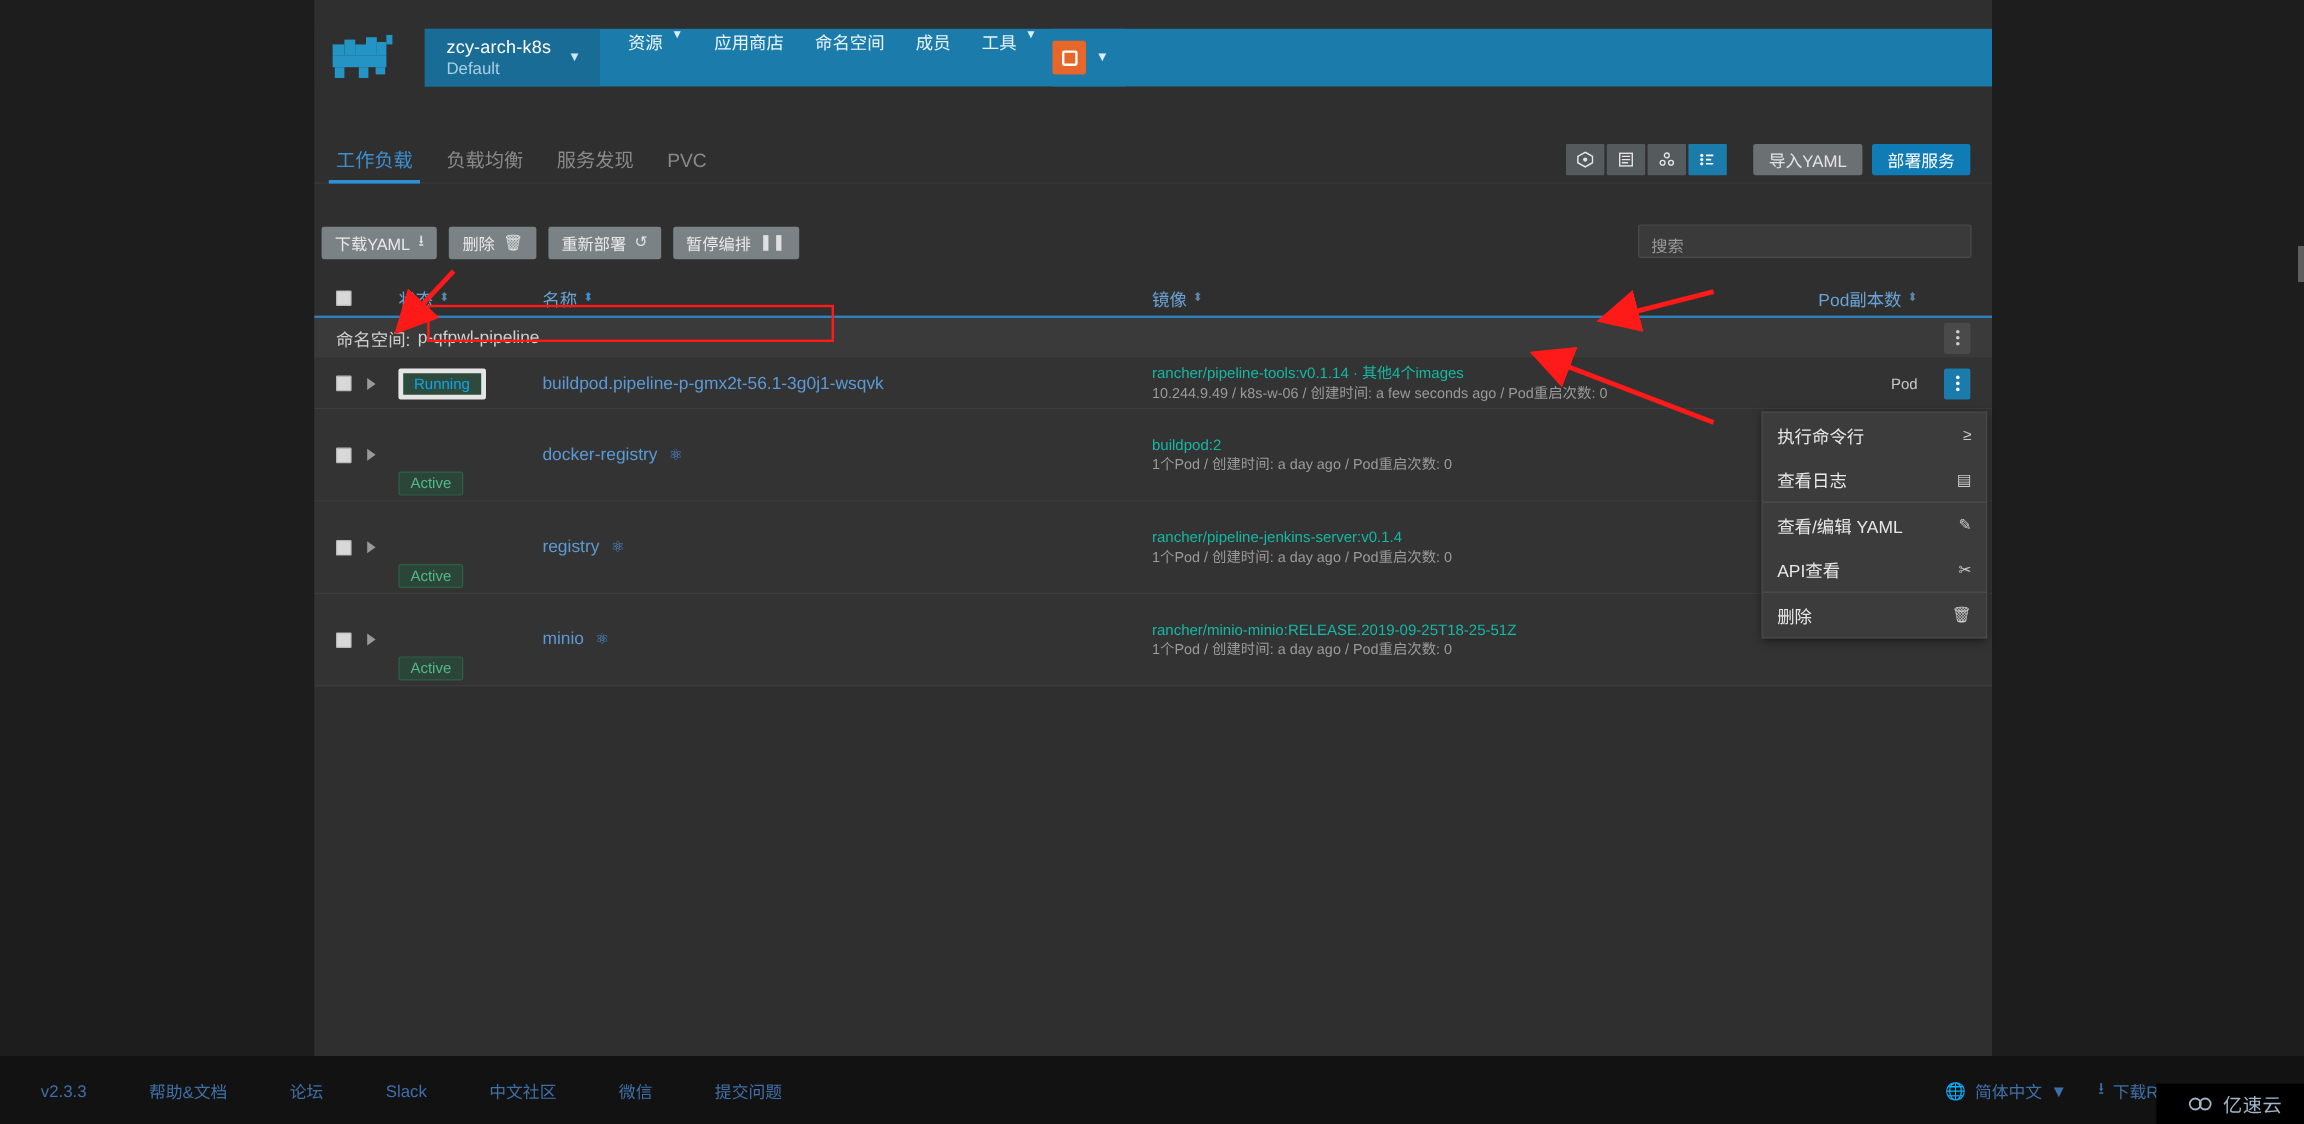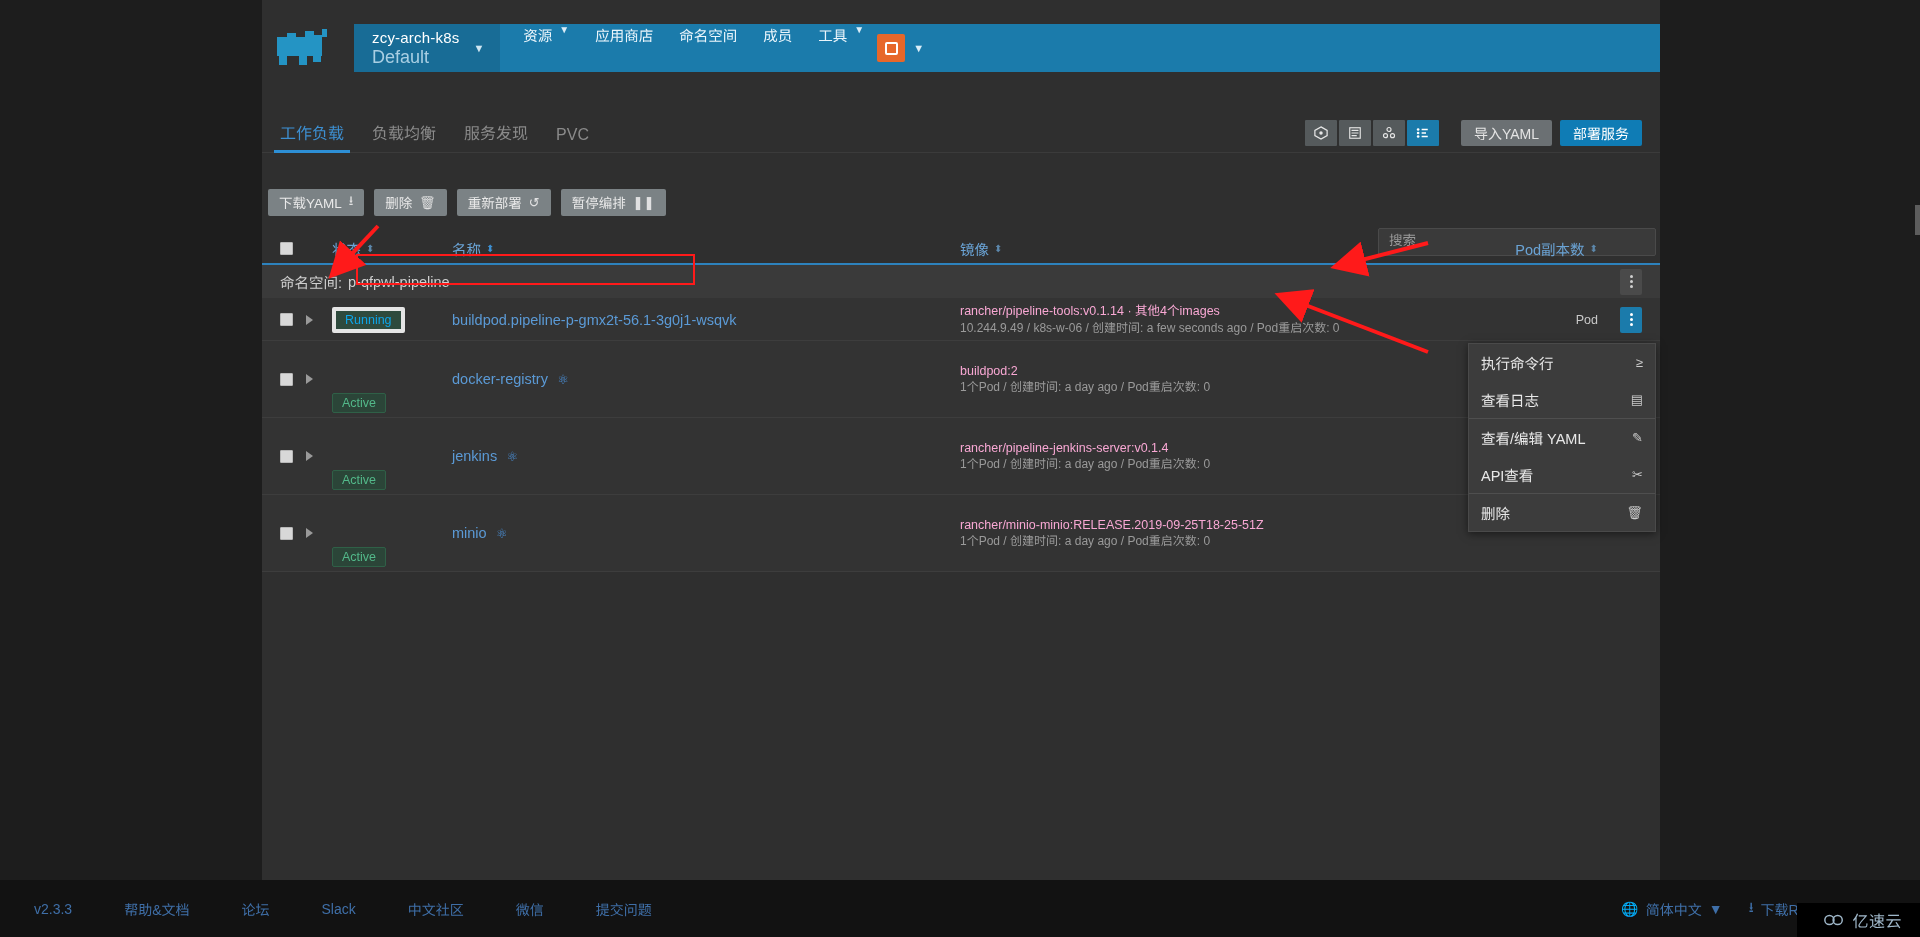--- a/index.html
+++ b/index.html
@@ -58,21 +58,21 @@
     display: flex; align-items: center;
     padding: 0 16px 0 18px;
     cursor: pointer;
     min-width: 126px;
   }
   .cluster-text { line-height: 1.15; }
   .cluster-name {
     color: #ffffff; font-size: 15px; letter-spacing: .2px; display: block;
   }
   .cluster-sub {
-    color: #a9cfe3; font-size: 18px; display: block; margin-top: 1px;
+    color: #a9cfe3; font-size: 14px; display: block; margin-top: 1px;
   }
   .chev {
     margin-left: 14px; color: #cfe6f2; font-size: 11px;
   }
   .nav-items {
     display: flex; align-items: center; gap: 0; padding-left: 10px;
   }
   .nav-item {
     color: #eaf5fb; font-size: 14.5px; padding: 0 13px;
     display: flex; gap: 5px; cursor: pointer; height: 48px;
@@ -137,24 +137,24 @@
     position: absolute; left: 268px; top: 187px; width: 1392px; height: 30px;
     z-index: 4; display: flex; align-items: center;
   }
   .tb-btn {
     height: 27px; padding: 0 11px; background: #7b8285; color: #e9e9e9;
     font-size: 13.5px; display: flex; align-items: center; gap: 7px;
     margin-right: 10px; border-radius: 2px; cursor: pointer;
   }
   .tb-btn .g { font-size: 13px; opacity: .92; }
   .search-box {
-    position: absolute; right: 4px; top: 0;
+    position: absolute; right: 17px; top: 0;
     width: 278px; height: 28px; background: #3a3a3a;
     border: 1px solid #4a4a4a; border-radius: 2px;
-    display: flex; align-items: flex-start; padding: 0 10px; margin-top: 41px;
+    display: flex; align-items: flex-end; padding: 0 10px;
   }
   .search-box span { color: #9a9a9a; font-size: 13.5px; }
 
   
   .table {
     position: absolute; left: 262px; top: 233px; width: 1398px;
     z-index: 4;
   }
   .thead {
     display: flex; align-items: center; height: 32px;
@@ -197,21 +197,21 @@
   .badge {
     display: inline-block; padding: 2px 9px; font-size: 12.5px;
     border-radius: 2px;
   }
   .badge.running { color: #0ea5e9; border: 4px solid #e5e5e5; background: #2e4a3d; }
   .badge.active  { color: #53b98a; border: 1px solid #2f6047; background: #2b4538; margin-top: 48px; }
 
   .namelink { color: #5b9ad6; font-size: 14.5px; cursor: pointer; }
   .svcic { color: #4a90d9; font-size: 13px; margin-left: 5px; }
 
-  .img-main { color: #f9a8d4; font-size: 12.5px; line-height: 1.35; }
+  .img-main { color: #14b8a6; font-size: 12.5px; line-height: 1.35; }
   .img-sub  { color: #9a9a9a; font-size: 12px; line-height: 1.35; }
   .pods-text { color: #c9c9c9; font-size: 12.5px; }
 
   .dots-btn {
     width: 22px; height: 26px; background: #4a4a4a;
     display: flex; align-items: center; justify-content: center;
     color: #cfcfcf; font-size: 15px; cursor: pointer; border-radius: 2px;
     line-height: .6; letter-spacing: 0; flex-direction: column;
   }
   .dots-btn.blue { background: #1b7bab; color: #ffffff; }
@@ -509,21 +509,21 @@
       <div class="col-chk">
         <div class="chkbox"></div>
       </div>
       <div class="col-exp">
         <div class="caret"></div>
       </div>
       <div class="col-state">
         <span class="badge active">Active</span>
       </div>
       <div class="col-name">
-        <span class="namelink">jenkins</span>
+        <span class="namelink">registry</span>
         <span class="svcic">⚛</span>
       </div>
       <div class="col-image">
         <div class="img-main">rancher/pipeline-jenkins-server:v0.1.4</div>
         <div class="img-sub">1个Pod / 创建时间: a day ago / Pod重启次数: 0</div>
       </div>
       <div class="col-pods">
         <span class="pods-text"></span>
       </div>
       <div class="col-menu"></div>

